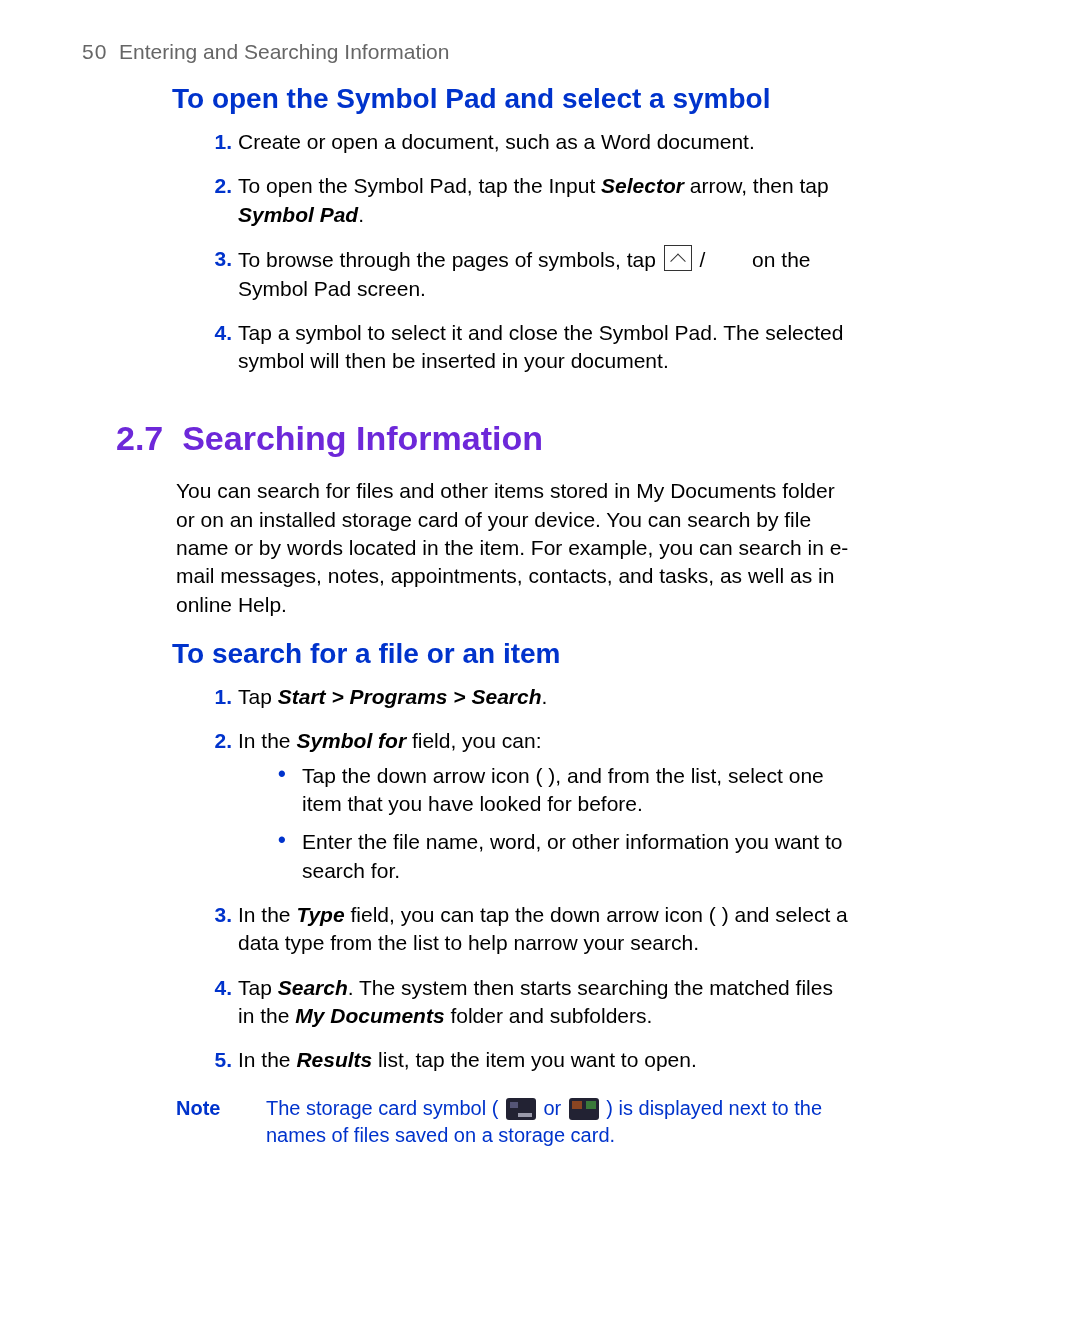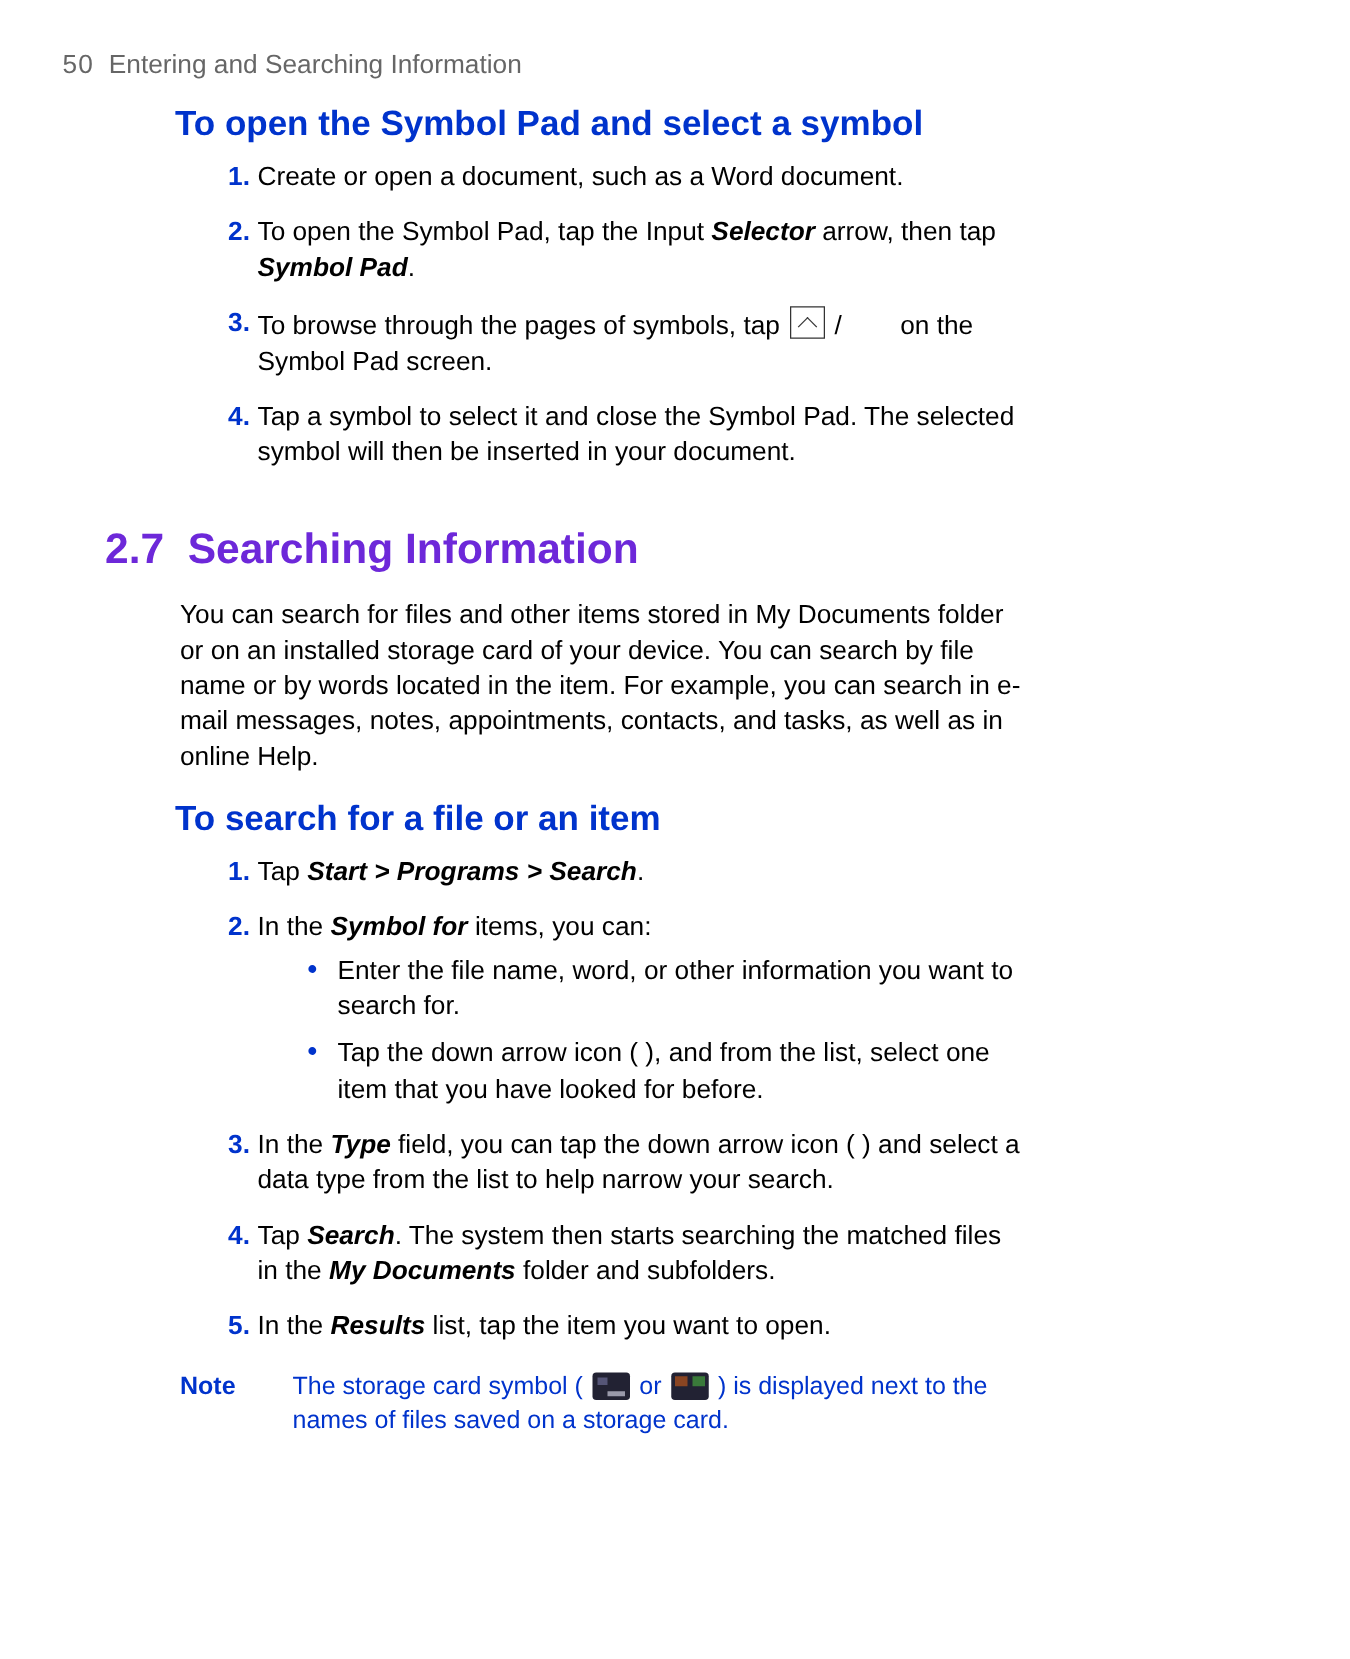--- a/index.html
+++ b/index.html
@@ -9,20 +9,21 @@
     font-family: "Segoe UI", "Myriad Pro", Arial, Helvetica, sans-serif;
     color: #000;
     font-size: 21px;
     line-height: 1.35;
   }
   .page {
     width: 932px;
     min-height: 1327px;
     box-sizing: border-box;
     padding: 38px 54px 50px 50px;
+    margin-left: 32px;
   }
   .page-header {
     color: #666;
     font-size: 21px;
     margin-bottom: 14px;
   }
   .page-header .num {
     letter-spacing: 1px;
   }
   .subhead {
@@ -199,25 +200,25 @@
   <ol class="steps">
     <li>
       <span class="num">1.</span>
       <span>
         <span>Tap </span><b>Start &gt; Programs &gt; Search</b><span>.</span>
       </span>
     </li>
     <li>
       <span class="num">2.</span>
       <span>
-        <span>In the </span><b>Symbol for</b><span> items, you can:</span>
+        <span>In the </span><b>Symbol for</b><span> field, you can:</span>
       </span>
       <ul class="bullets">
+        <li>Tap the down arrow icon (      ), and from the list, select one item that you have looked for before.</li>
         <li>Enter the file name, word, or other information you want to search for.</li>
-        <li>Tap the down arrow icon (      ), and from the list, select one item that you have looked for before.</li>
       </ul>
     </li>
     <li>
       <span class="num">3.</span>
       <span>
         <span>In the </span><b>Type</b><span> field, you can tap the down arrow icon (      ) and select a data type from the list to help narrow your search.</span>
       </span>
     </li>
     <li>
       <span class="num">4.</span>

